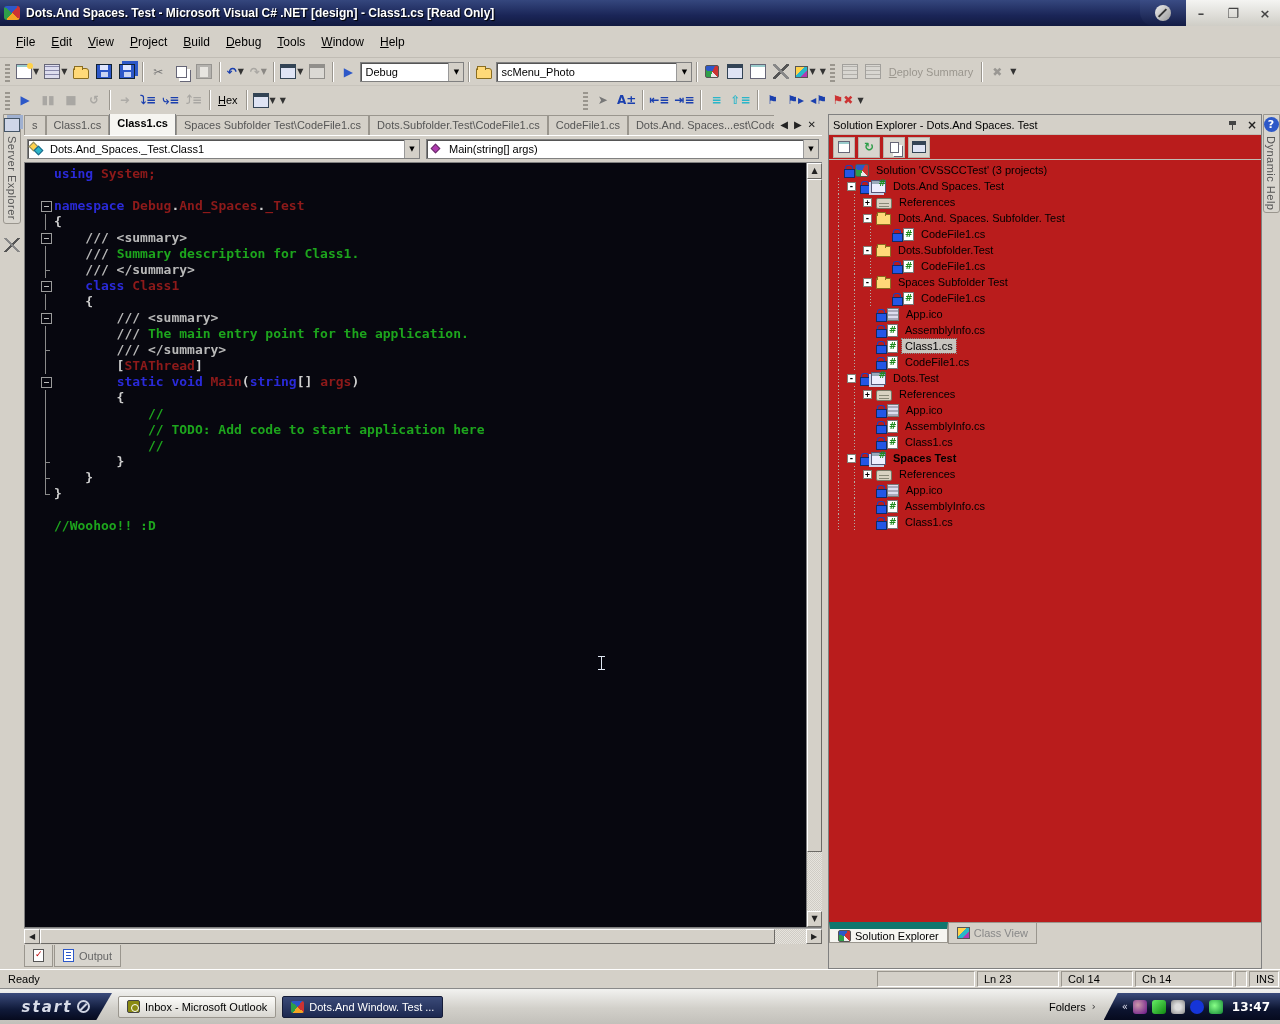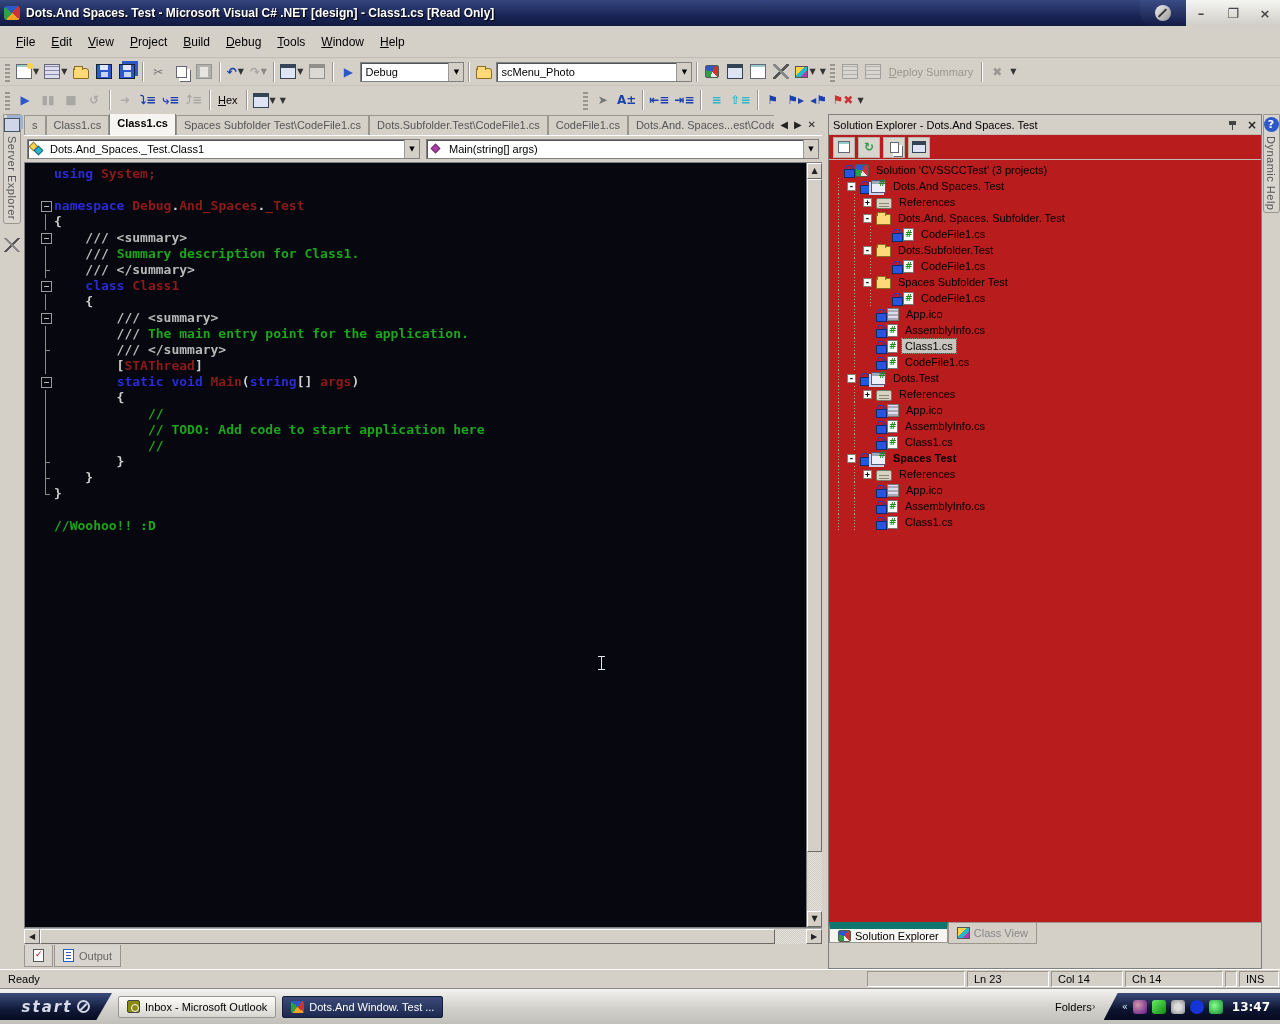--- a/index.html
+++ b/index.html
@@ -143,34 +143,34 @@
   .setab{height:21px;display:flex;align-items:center;gap:4px;padding:0 8px;font-size:11px;border:1px solid #9a968e;border-top:none;color:#888}
   .setab.act{background:#f6f5f1;color:#000;border-top:7px solid #0f766e;margin-top:-1px}
   .i-se{width:13px;height:12px;border-radius:2px;background:conic-gradient(from 30deg,#c33 0 30%,#eee 0 45%,#2e9e49 0 70%,#2d58c8 0 100%);border:1px solid #555}
   .i-cv{width:13px;height:12px;background:linear-gradient(135deg,#ffd24a 0 40%,#2ab6c9 40% 70%,#b03ab0 70%);border:1px solid #555;transform:rotate(0deg)}
   .se-gap{height:24px;background:#d4d0c8}
 
   
   .statusbar{height:19px;background:#d4d0c8;display:flex;align-items:stretch;font-size:11px;color:#000;flex:none;border-top:1px solid #fff}
   .sp{border:1px solid;border-color:#9a968e #fff #fff #9a968e;margin:1px;display:flex;align-items:center;padding:0 6px}
   .sp.ready{flex:1;border-color:transparent}
-  .w1{width:98px}.w2{width:82px}.w3{width:72px}.w4{width:98px}.w5{width:12px;padding:0}.w6{width:40px}
+  .w1{width:98px}.w2{width:82px}.w3{width:72px}.w4{width:98px}.w5{width:12px;padding:0}.w6{width:30px}
 
   
   .taskbar{height:36px;background:linear-gradient(#f2f2f0,#d2d0ca 55%,#c2c0ba);display:flex;align-items:center;flex:none;border-top:1px solid #8a8a8a}
   .startbtn{height:27px;width:112px;background:linear-gradient(#3c4c7c,#101a3a 60%,#060a1e);color:#d8dce8;display:flex;align-items:center;justify-content:center;gap:5px;font:bold italic 15px "DejaVu Sans",sans-serif;letter-spacing:2px;clip-path:polygon(0 0,100% 0,86% 100%,0 100%);flex:none}
   .start-orb{width:13px;height:13px;border-radius:50%;border:2px solid #cfd4e2;position:relative}
   .start-orb::after{content:"";position:absolute;left:0px;top:4px;width:9px;height:2px;background:#cfd4e2;transform:rotate(-45deg)}
   .task{height:22px;display:flex;align-items:center;gap:5px;font-size:11px;padding:0 8px;margin-left:6px;border:1px solid #9a968e;border-radius:2px;background:linear-gradient(#fcfcfa,#d8d6d0);color:#000;max-width:180px;white-space:nowrap}
   .task.act{background:linear-gradient(#3a4a78,#1c2850);color:#fff;border-color:#151c38}
   .i-outlook{width:13px;height:13px;background:#8a8a10;border:1px solid #444;border-radius:2px;position:relative}
   .i-outlook::after{content:"";position:absolute;left:3px;top:3px;width:6px;height:6px;border:1px solid #fff;border-radius:50%}
   .i-vs{width:13px;height:12px;border-radius:2px;background:conic-gradient(from 40deg,#c33 0 25%,#f3a324 0 50%,#2e9e49 0 75%,#2d58c8 0 100%)}
   .tb-spacer{flex:1}
-  .folders{display:flex;align-items:center;font-size:11px;color:#000;padding:0 8px}
+  .folders{display:flex;align-items:center;gap:6px;font-size:11px;color:#000;padding:0 8px}
   .tray{height:27px;background:linear-gradient(#3c4c7c,#0c1430 60%,#060a1e);display:flex;align-items:center;gap:5px;padding:0 10px 0 18px;clip-path:polygon(14px 0,100% 0,100% 100%,0 100%);color:#fff}
   .tray-ic{width:14px;height:14px;border-radius:3px;flex:none}
   .clock{font:bold 12px "DejaVu Sans",sans-serif;margin-left:4px}
   .chev{font:10px "DejaVu Sans",sans-serif;color:#333}
 </style>
 </head>
 <body>
 
 <div class="app">
 

